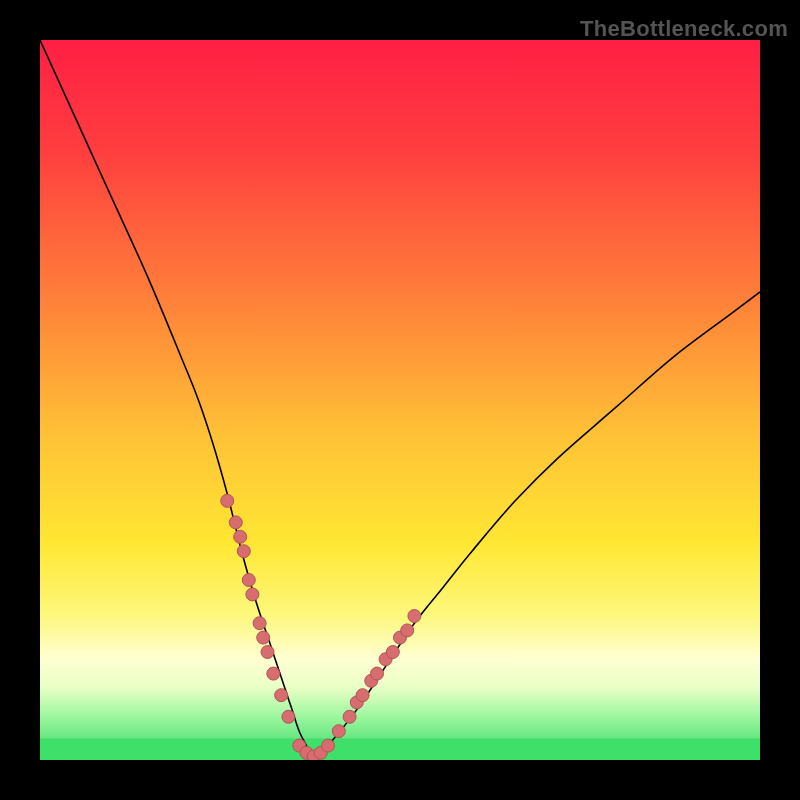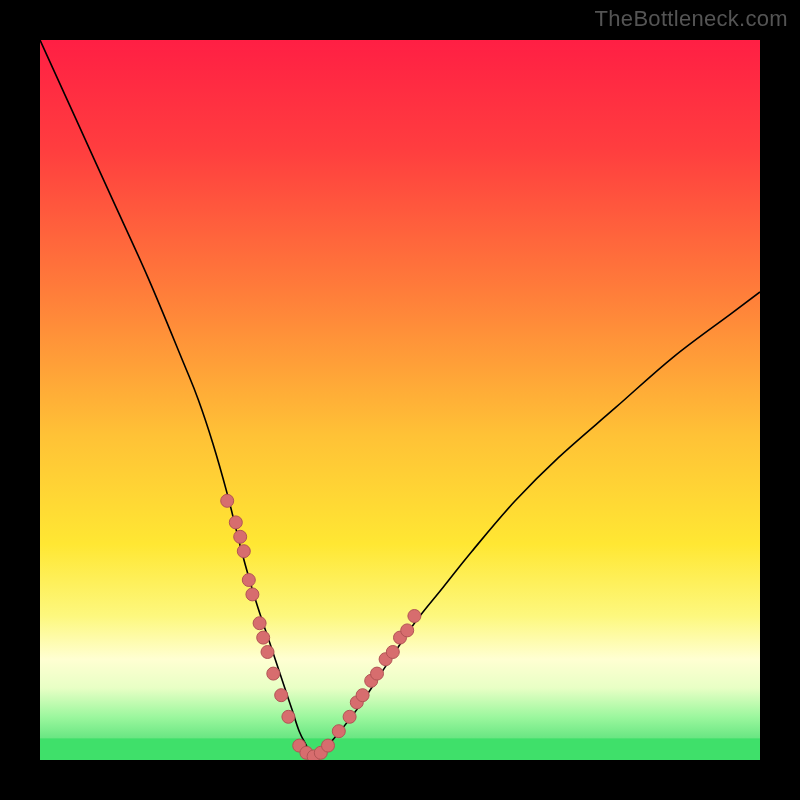--- a/index.html
+++ b/index.html
@@ -29,25 +29,25 @@
   }
   .gradient-bg {
     position: absolute;
     left: 0;
     top: 0;
     width: 100%;
     height: 100%;
   }
   .watermark {
     position: absolute;
-    top: 6px;
+    top: 16px;
     right: 12px;
     color: #545454;
     font-size: 22px;
-    font-weight: 400;
+    font-weight: 700;
     letter-spacing: 0.3px;
     user-select: none;
   }
   svg.curve {
     position: absolute;
     left: 0;
     top: 0;
     width: 100%;
     height: 100%;
     overflow: visible;

